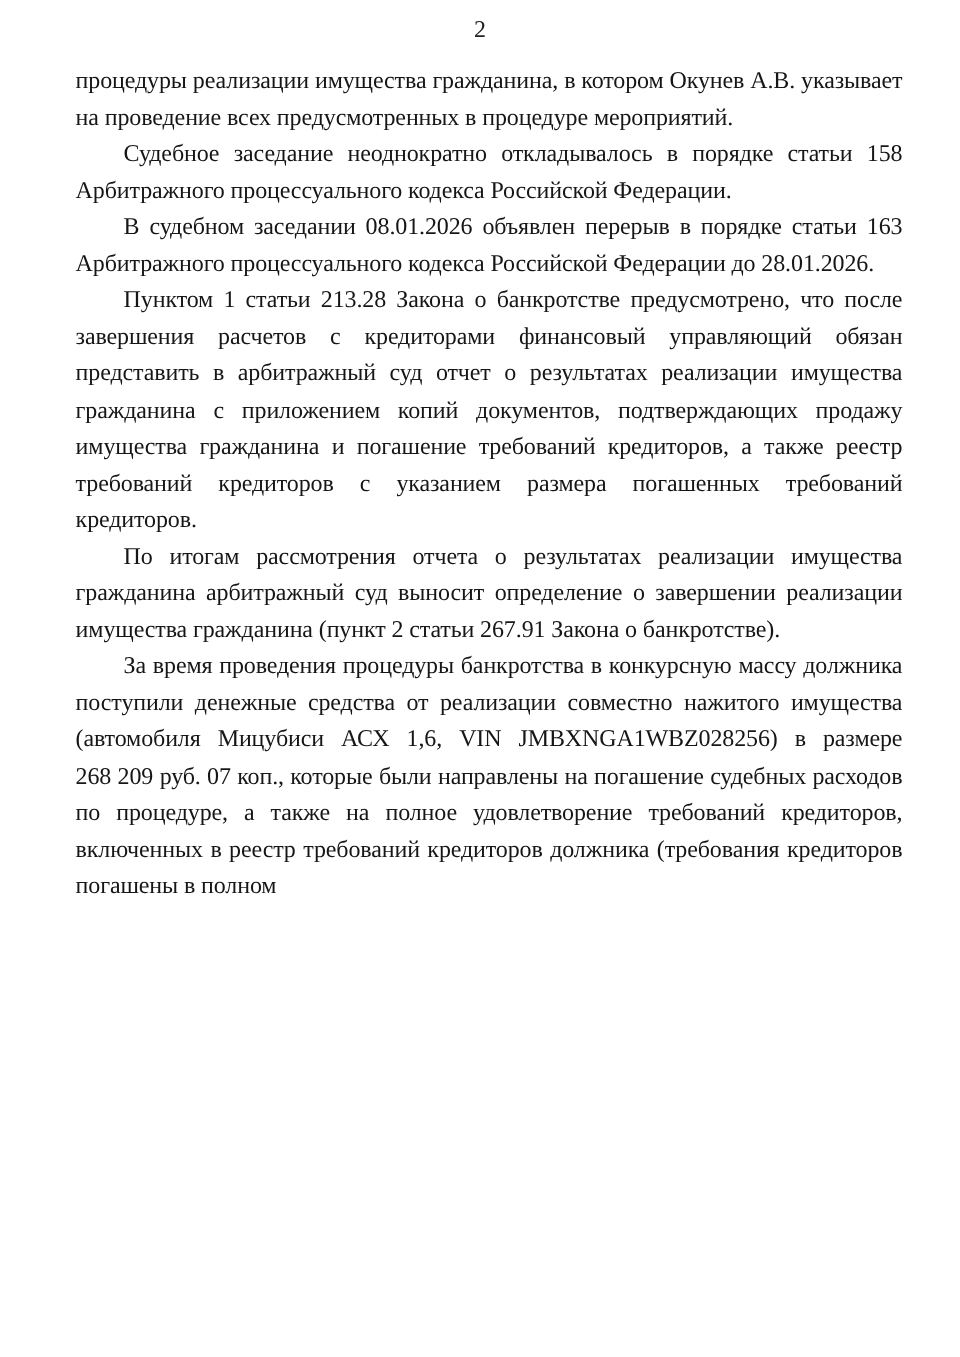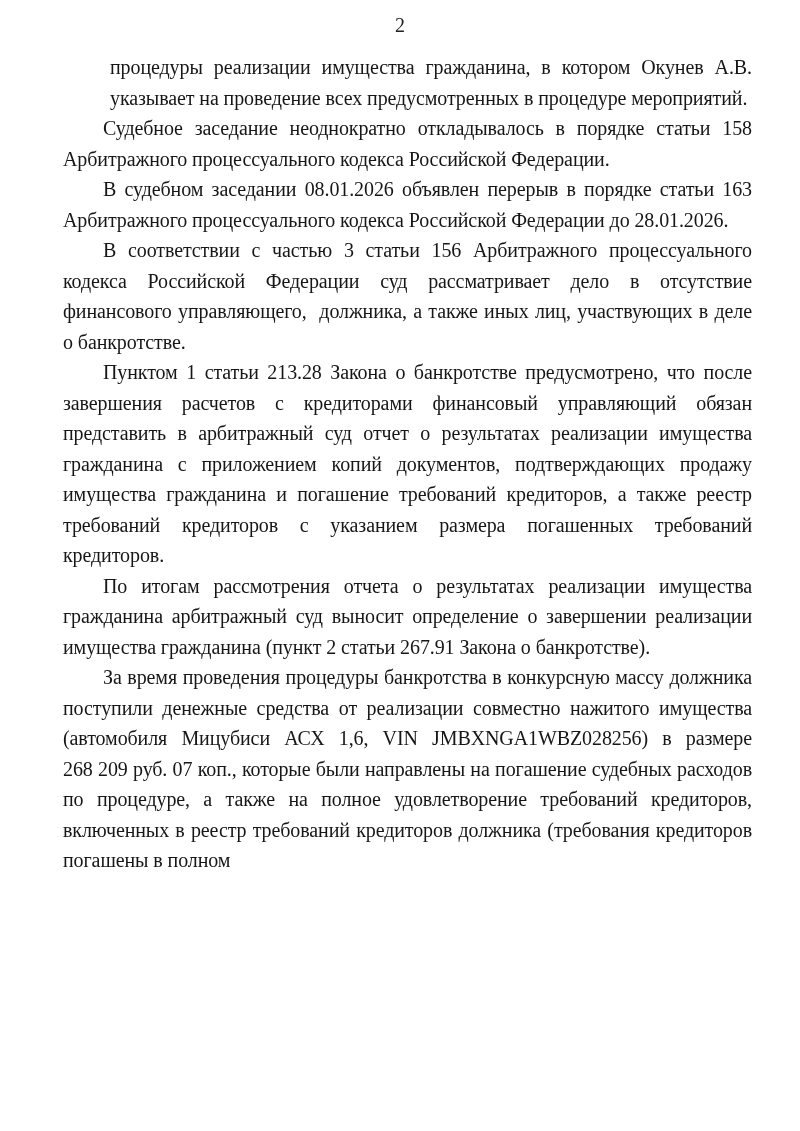--- a/index.html
+++ b/index.html
@@ -31,31 +31,29 @@
     text-align: justify;
     letter-spacing: -0.1px;
   }
   .para {
     margin: 0;
     padding: 0;
     text-indent: 40px;
   }
   .para.continuation {
     text-indent: 0;
-    margin-left: 47px;
   }
 </style>
 </head>
 <body>
 
 <div class="page">
   <div class="page-number">2</div>
 
   <div class="doc-body">
     <p class="para continuation">процедуры реализации имущества гражданина, в котором Окунев А.В. указывает на проведение всех предусмотренных в процедуре мероприятий.</p>
     <p class="para">Судебное заседание неоднократно откладывалось в порядке статьи 158 Арбитражного процессуального кодекса Российской Федерации.</p>
     <p class="para">В судебном заседании 08.01.2026 объявлен перерыв в порядке статьи 163 Арбитражного процессуального кодекса Российской Федерации до 28.01.2026.</p>
-    <p class="para">В соответствии с частью 3 статьи 156 Арбитражного процессуального кодекса Российской Федерации суд рассматривает дело в отсутствие финансового управляющего,&nbsp; должника, а также иных лиц, участвующих в деле о банкротстве.</p>
     <p class="para">Пунктом 1 статьи 213.28 Закона о банкротстве предусмотрено, что после завершения расчетов с кредиторами финансовый управляющий обязан представить в арбитражный суд отчет о результатах реализации имущества гражданина с приложением копий документов, подтверждающих продажу имущества гражданина и погашение требований кредиторов, а также реестр требований кредиторов с указанием размера погашенных требований кредиторов.</p>
     <p class="para">По итогам рассмотрения отчета о результатах реализации имущества гражданина арбитражный суд выносит определение о завершении реализации имущества гражданина (пункт 2 статьи 267.91 Закона о банкротстве).</p>
     <p class="para">За время проведения процедуры банкротства в конкурсную массу должника поступили денежные средства от реализации совместно нажитого имущества (автомобиля Мицубиси АСХ 1,6, VIN&nbsp;JMBXNGA1WBZ028256) в размере 268&nbsp;209&nbsp;руб.&nbsp;07&nbsp;коп., которые были направлены на погашение судебных расходов по процедуре, а также на полное удовлетворение требований кредиторов, включенных в реестр требований кредиторов должника (требования кредиторов погашены в полном</p>
   </div>
 </div>
 
 </body></html>

